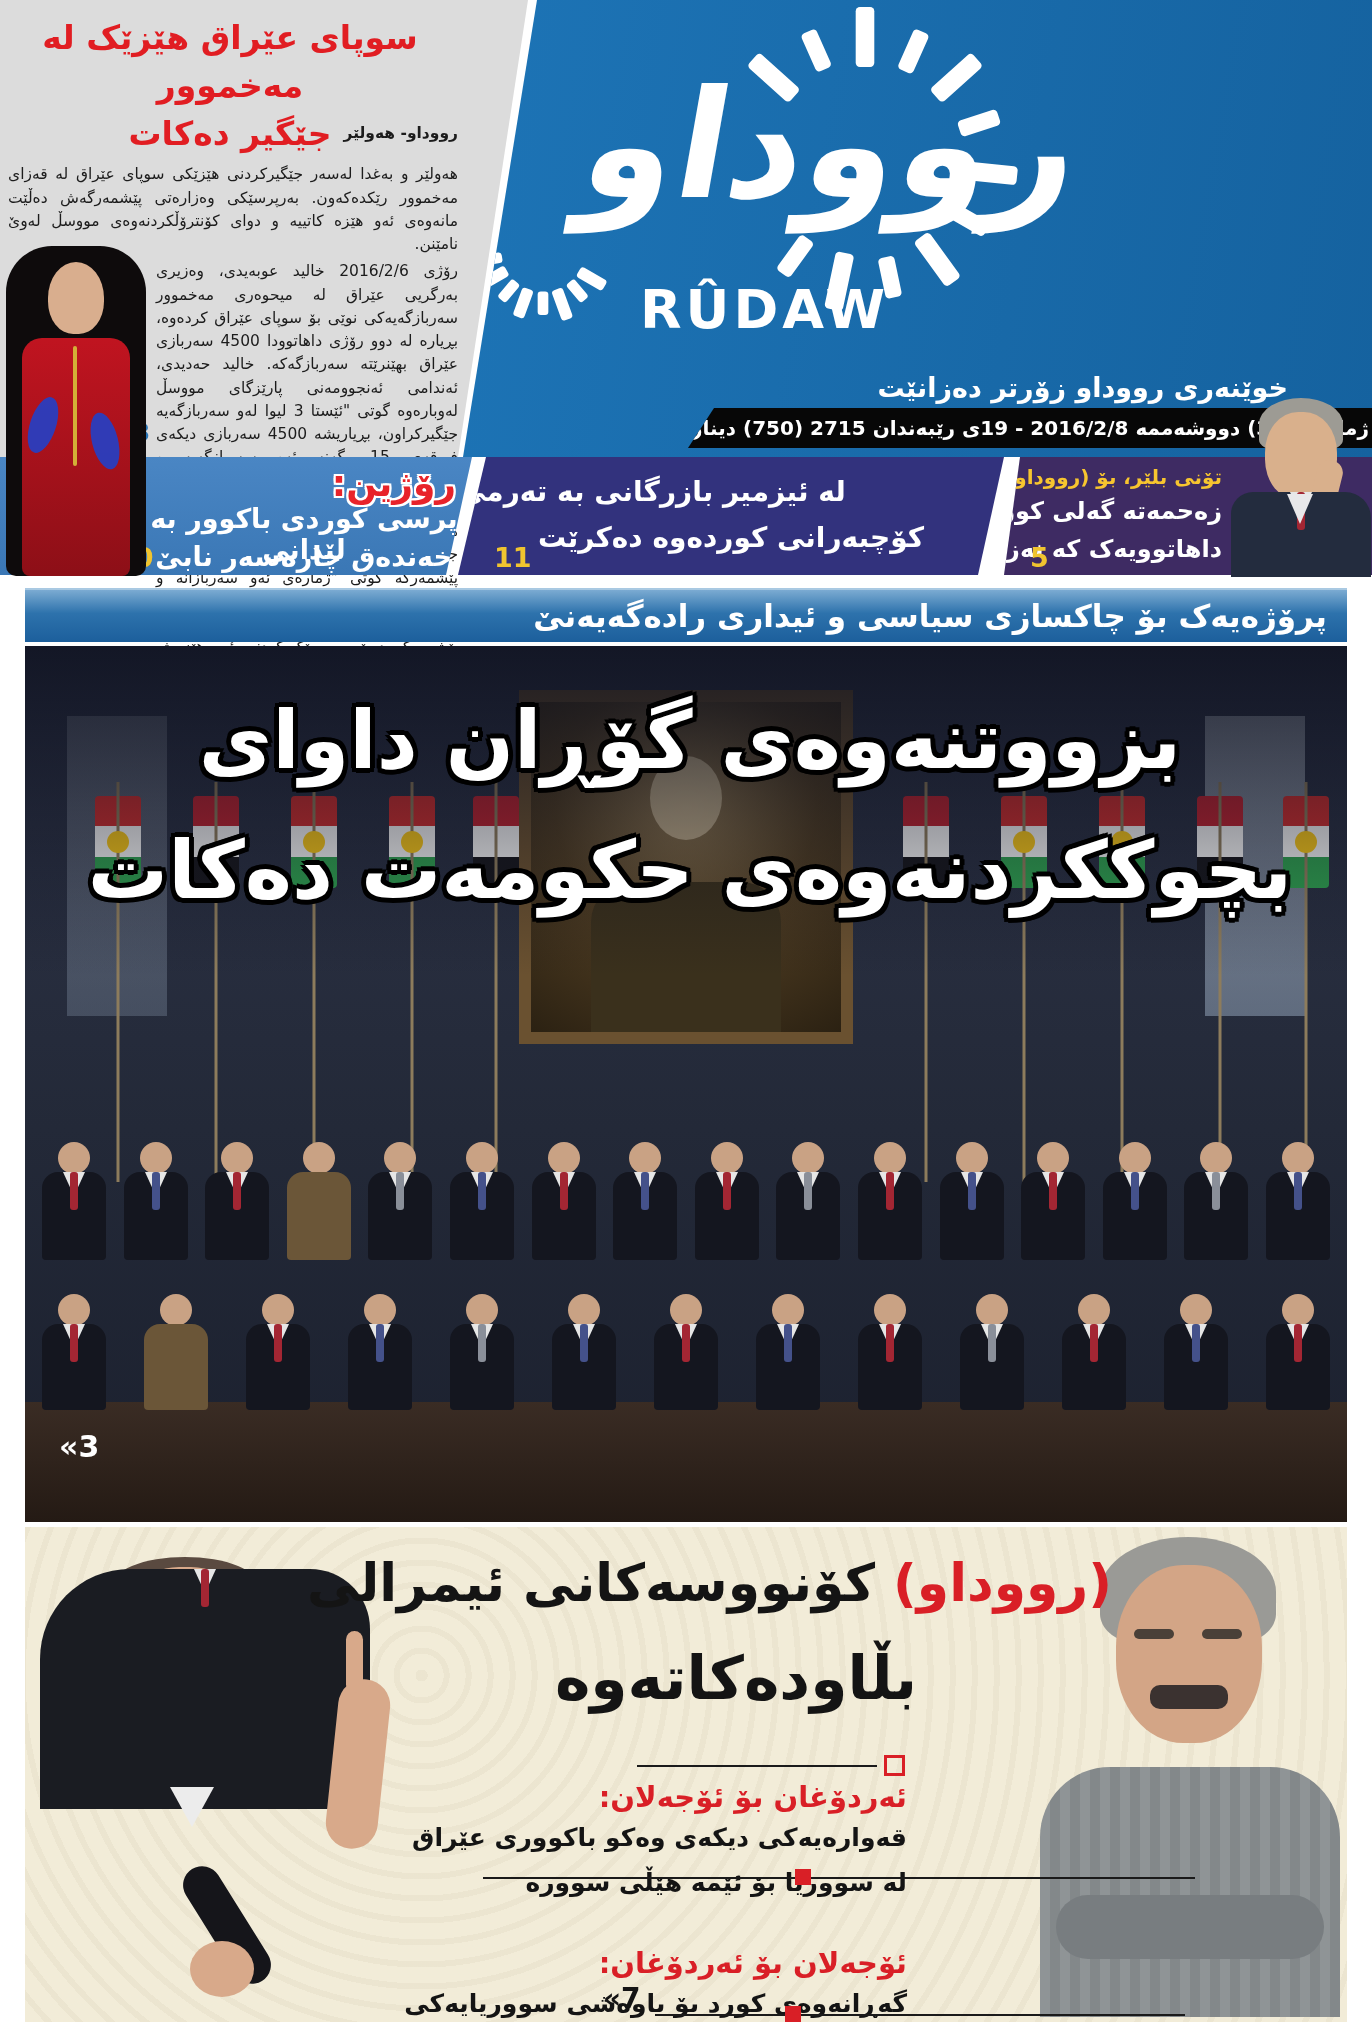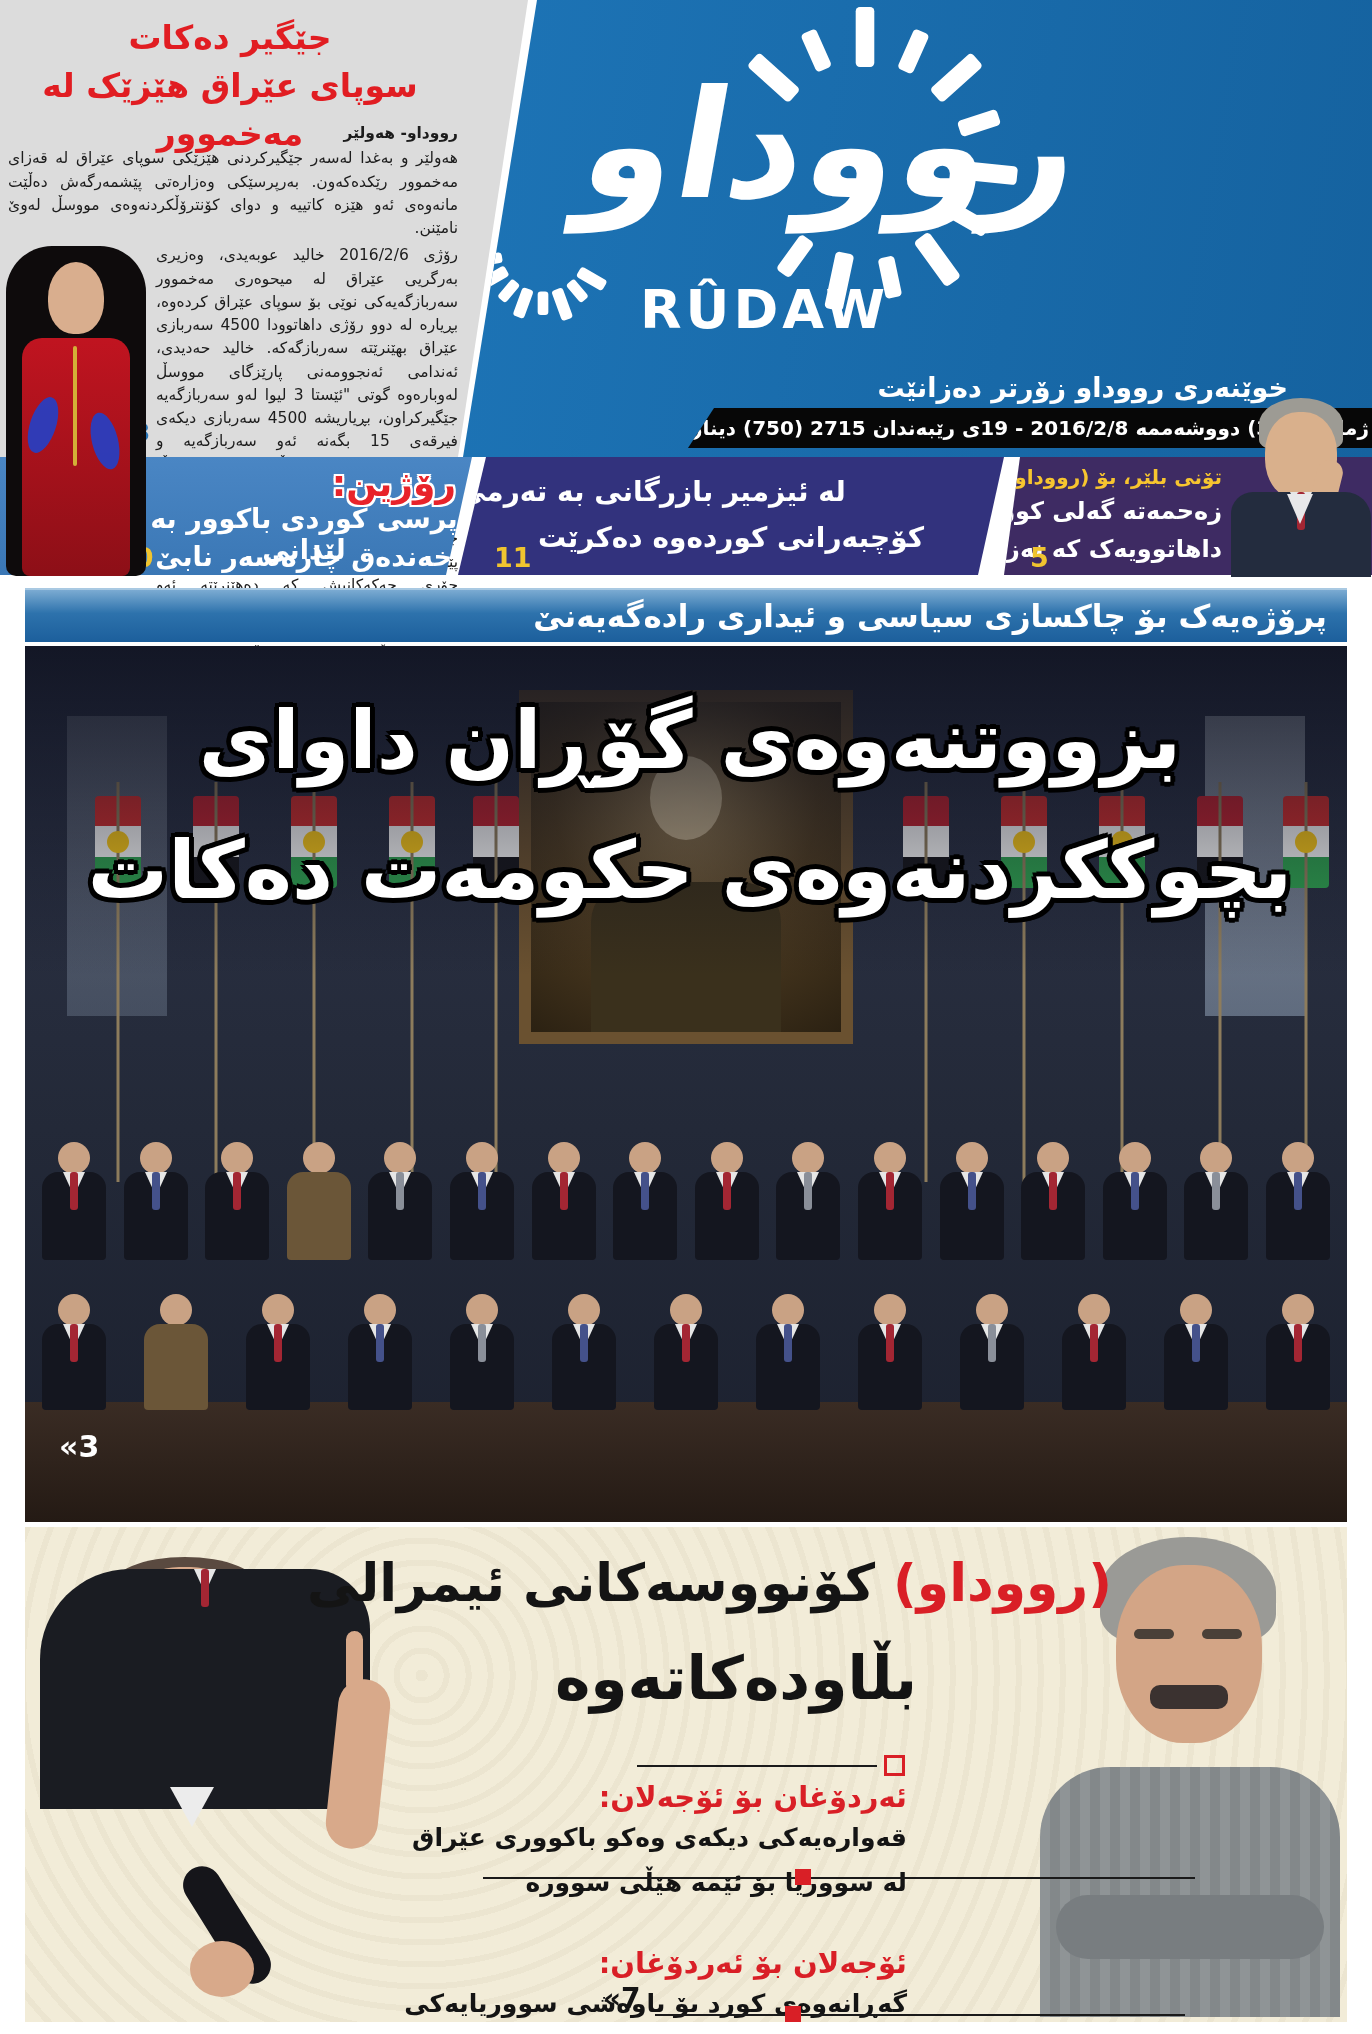--- a/index.html
+++ b/index.html
@@ -6,21 +6,21 @@
   #page{position:relative;width:1372px;height:2034px;background:#fff;overflow:hidden;
         font-family:"DejaVu Sans","Liberation Sans",sans-serif;}
   .rtl{direction:rtl;}
   
   #lead-block{position:absolute;left:0;top:0;width:545px;height:457px;background:#dcdcdc;
               clip-path:polygon(0 0,528px 0,458px 100%,0 100%);}
   #lead-headline{position:absolute;left:0;top:14px;width:460px;text-align:center;color:#e11d22;
                  font-weight:700;font-size:33px;line-height:1.45;}
   #lead-body{position:absolute;left:8px;top:122px;width:450px;direction:rtl;text-align:justify;
              color:#1c1c1c;font-size:15.5px;line-height:1.5;}
-  #lead-body .byline{font-weight:700;margin-bottom:2px;}
+  #lead-body .byline{font-weight:700;margin-bottom:18px;}
   #lead-body p{margin:0 0 4px 0;}
   #lead-body p.wrap{padding-left:148px;}
   #lead-ref{position:absolute;left:118px;top:419px;color:#2a76b8;font-weight:700;font-size:24px;}
   
   #woman{position:absolute;left:0;top:246px;width:152px;height:330px;z-index:8;}
   #woman .hair{position:absolute;left:6px;top:0;width:140px;height:330px;background:#0e0b0c;
                border-radius:46px 46px 10px 10px;}
   #woman .face{position:absolute;left:48px;top:16px;width:56px;height:72px;background:#d9ae8e;
                border-radius:50% 50% 45% 45%;}
   #woman .dress{position:absolute;left:22px;top:92px;width:108px;height:238px;
@@ -172,22 +172,22 @@
   #qa .block2{margin-top:40px;}
   #imrali-ref{position:absolute;top:455px;left:578px;color:#141414;font-weight:700;font-size:28px;}
 </style>
 </head>
 <body>
 
 <div id="page">
 
   <div id="lead-block"></div>
   <div id="lead-headline" class="rtl">
+    <div>سوپای عێراق هێزێک له مەخموور</div>
     <div>جێگیر دەکات</div>
-    <div>سوپای عێراق هێزێک له مەخموور</div>
   </div>
   <div id="lead-body">
     <div class="byline">رووداو- هەولێر</div>
     <p>هەولێر و بەغدا لەسەر جێگیرکردنی هێزێکی سوپای عێراق له قەزای مەخموور رێکدەکەون. بەرپرسێکی وەزارەتی پێشمەرگەش دەڵێت مانەوەی ئەو هێزه کاتییه و دوای کۆنترۆڵکردنەوەی مووسڵ لەوێ نامێنن.</p>
     <p class="wrap">رۆژی 2016/2/6 خالید عوبەیدی، وەزیری بەرگریی عێراق له میحوەری مەخموور سەربازگەیەکی نوێی بۆ سوپای عێراق کردەوە، بڕیاره له دوو رۆژی داهاتوودا 4500 سەربازی عێراق بهێنرێته سەربازگەکه. خالید حەدیدی، ئەندامی ئەنجوومەنی پارێزگای مووسڵ لەوبارەوە گوتی "ئێستا 3 لیوا لەو سەربازگەیه جێگیرکراون، بڕیاریشه 4500 سەربازی دیکەی فیرقەی 15 بگەنه ئەو سەربازگەیه و ئامادەکارییەکان بۆ کۆنترۆڵکردنەوەی مووسڵ بچنه قۆناغێکی دیکەوه".</p>
     <p class="wrap">هەر سەبارەت به هاتنی ئەو هێزه بۆ مەخموور، جەبار یاوەر فەرماندەی گشتیی وەزارەتی پێشمەرگه گوتی "ژمارەی ئەو سەربازانه و جۆری چەکەکانیش که دەهێنرێته ئەو سەربازگەیه به ئاگاداری و زانیاریی وەزارەتی پێشمەرگه دەبێت و جێگیرکردنی ئەو هێزەش کاتییه، لەگەڵ ئازادکردنی مووسڵ دەڕۆن".</p>
   </div>
   <div id="lead-ref">«3</div>
 
   <div id="woman">

